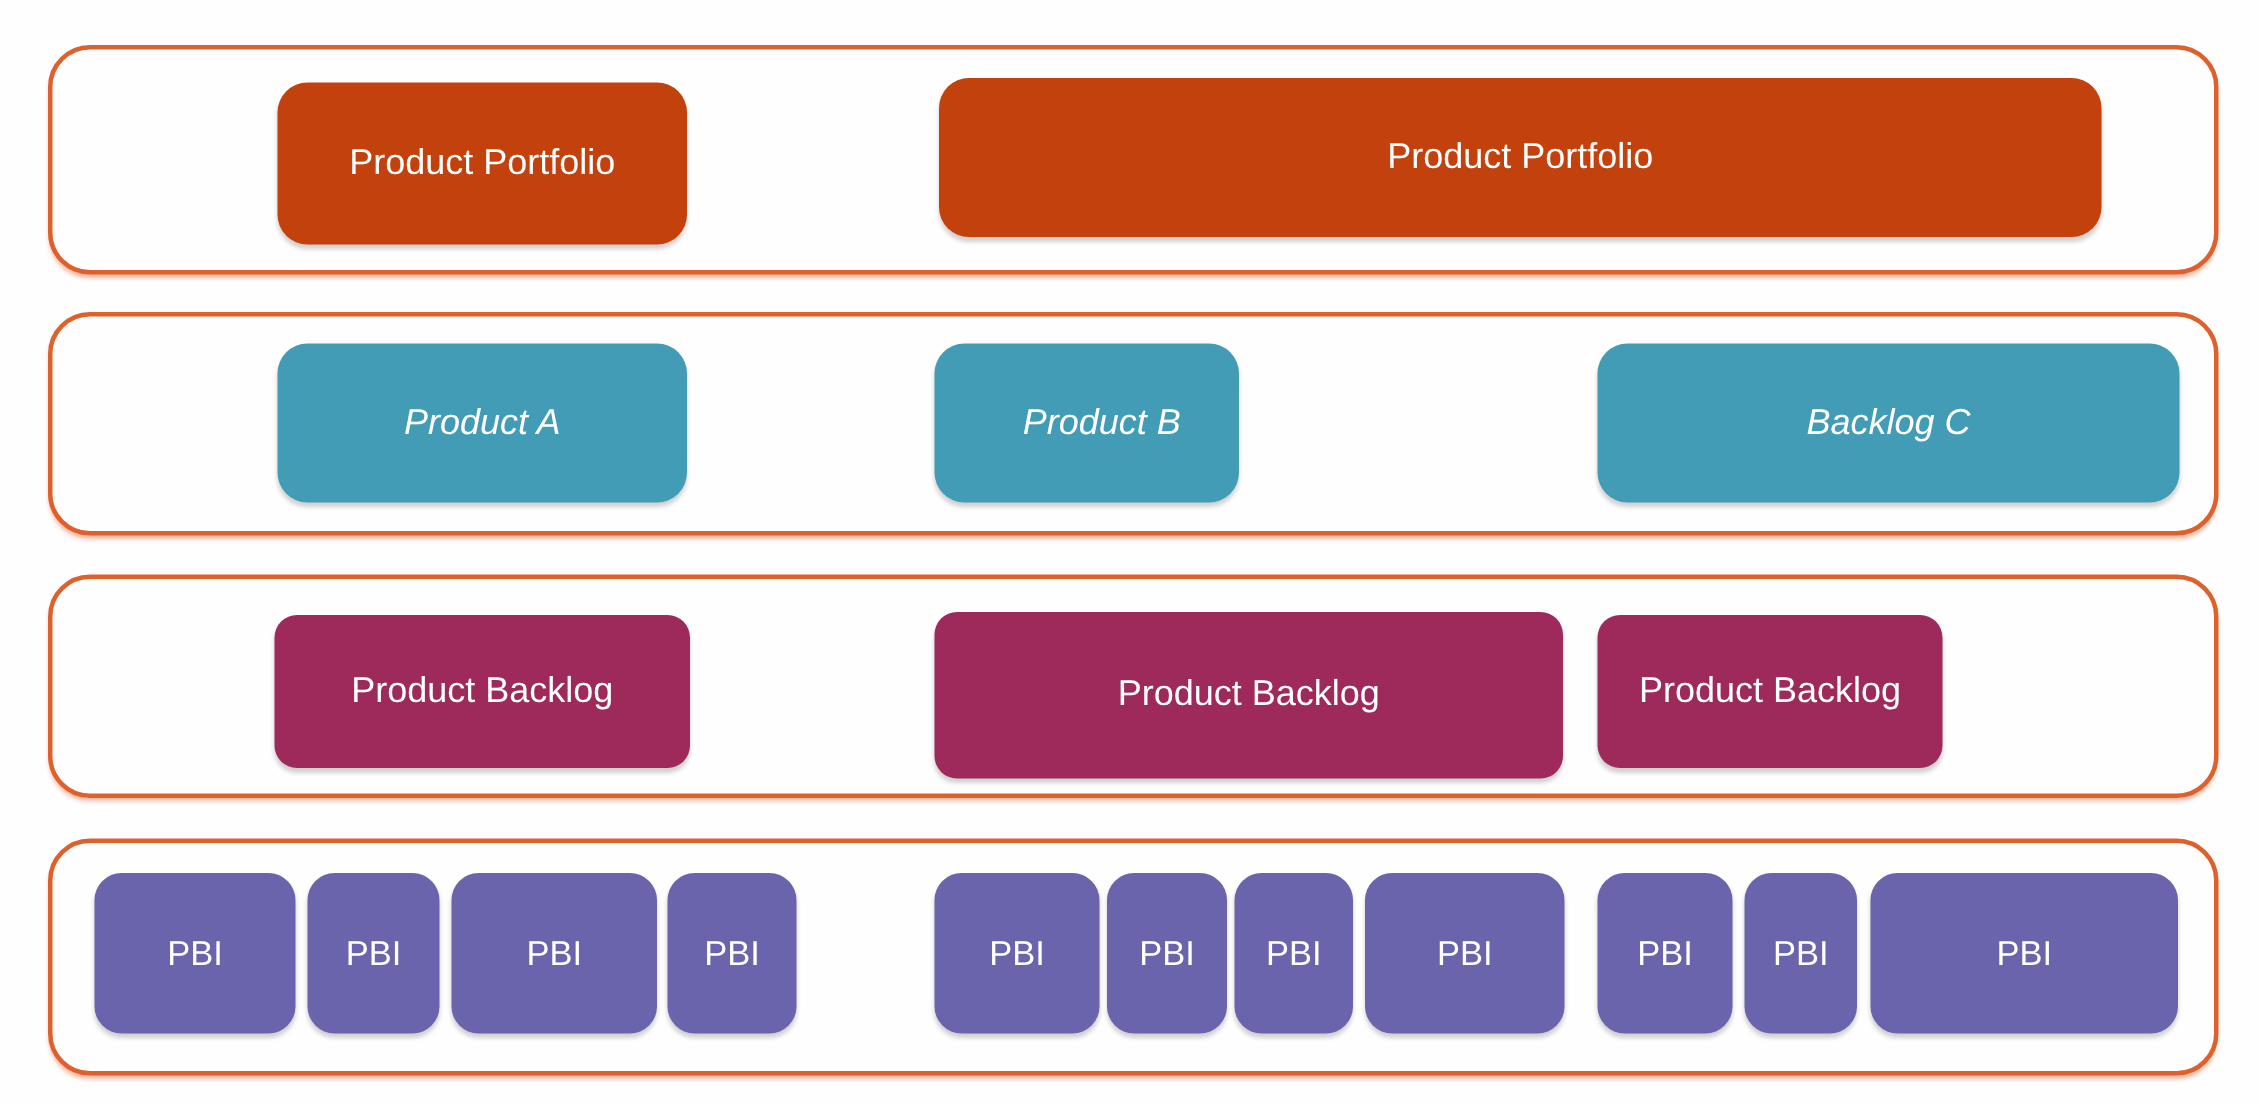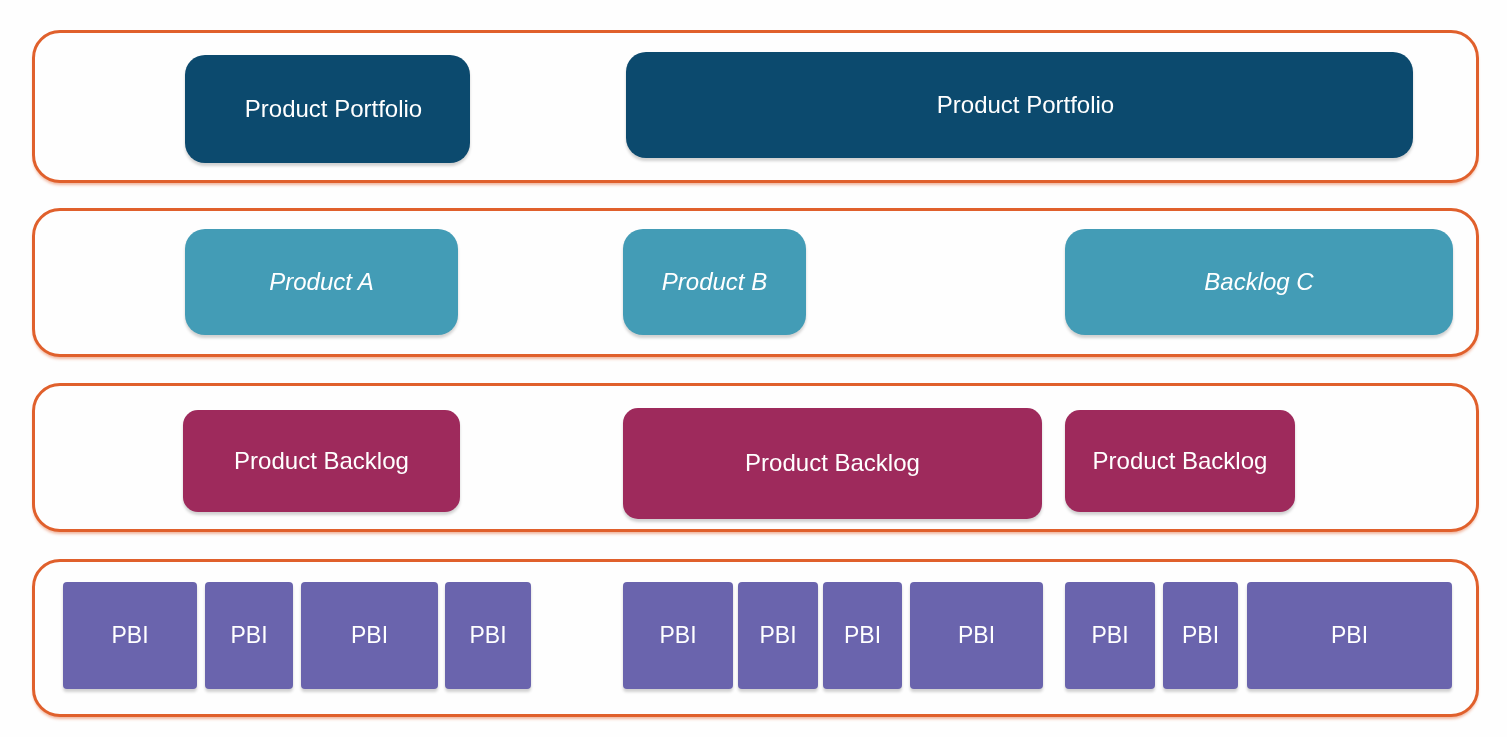--- a/index.html
+++ b/index.html
@@ -35,38 +35,38 @@
     align-items: center;
     justify-content: center;
     color: #ffffff;
     font-size: 24px;
     line-height: 1.2;
     text-align: center;
     border-radius: 20px;
     box-shadow: 0 3px 3px rgba(0, 0, 0, 0.18);
     white-space: nowrap;
   }
-  .green   { background: #0c4a6e; padding-left: 12px; }
+  .green   { background: #c2410c; }
   .teal    { background: #439cb6; font-style: italic; }
   .magenta { background: #9e2a5c; border-radius: 15px; }
-  .purple  { background: #6a64ad; border-radius: 4px; font-size: 23px; }
+  .purple  { background: #6a64ad; border-radius: 18px; font-size: 23px; }
 </style>
 </head>
 <body>
 
 <div class="stage">
 
   <div class="lane lane-1">
     <div class="box green" style="left:150px; top:22px; width:273px; height:108px;">Product Portfolio</div>
     <div class="box green" style="left:591px; top:19px; width:775px; height:106px;">Product Portfolio</div>
   </div>
 
   <div class="lane lane-2">
     <div class="box teal" style="left:150px; top:18px; width:273px; height:106px;">Product A</div>
-    <div class="box teal" style="left:588px; top:18px; width:183px; height:106px;">Product B</div>
+    <div class="box teal" style="left:588px; top:18px; width:183px; height:106px;padding-left:20px;">Product B</div>
     <div class="box teal" style="left:1030px; top:18px; width:388px; height:106px;">Backlog C</div>
   </div>
 
   <div class="lane lane-3">
     <div class="box magenta" style="left:148px; top:24px; width:277px; height:102px;">Product Backlog</div>
     <div class="box magenta" style="left:588px; top:22px; width:419px; height:111px;">Product Backlog</div>
     <div class="box magenta" style="left:1030px; top:24px; width:230px; height:102px;">Product Backlog</div>
   </div>
 
   <div class="lane lane-4">

